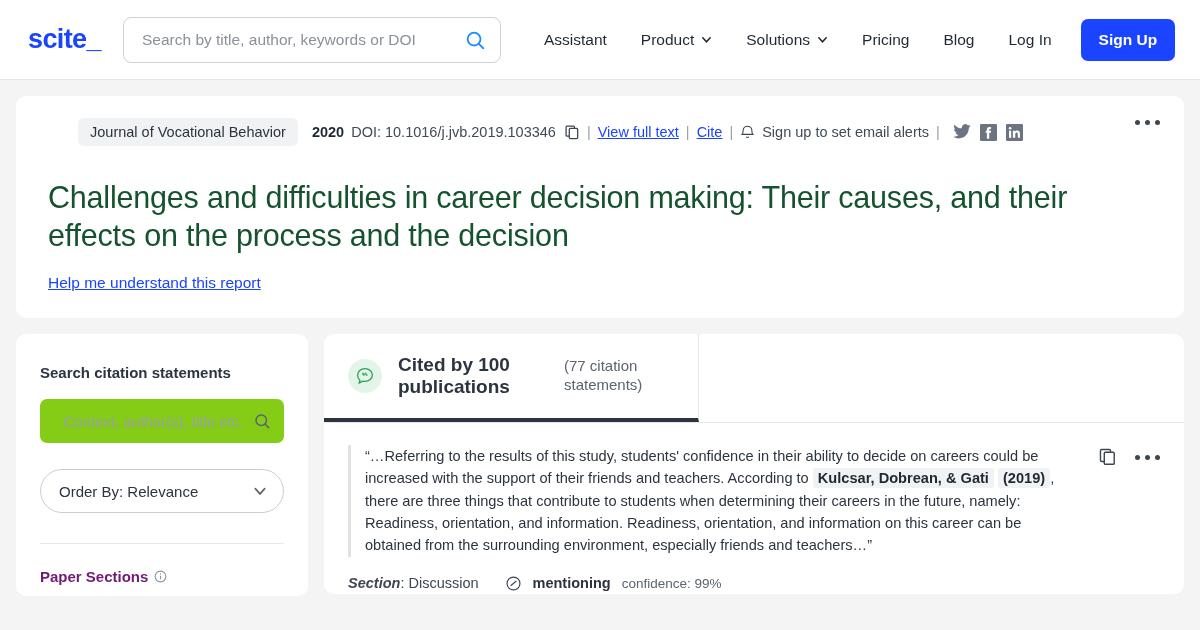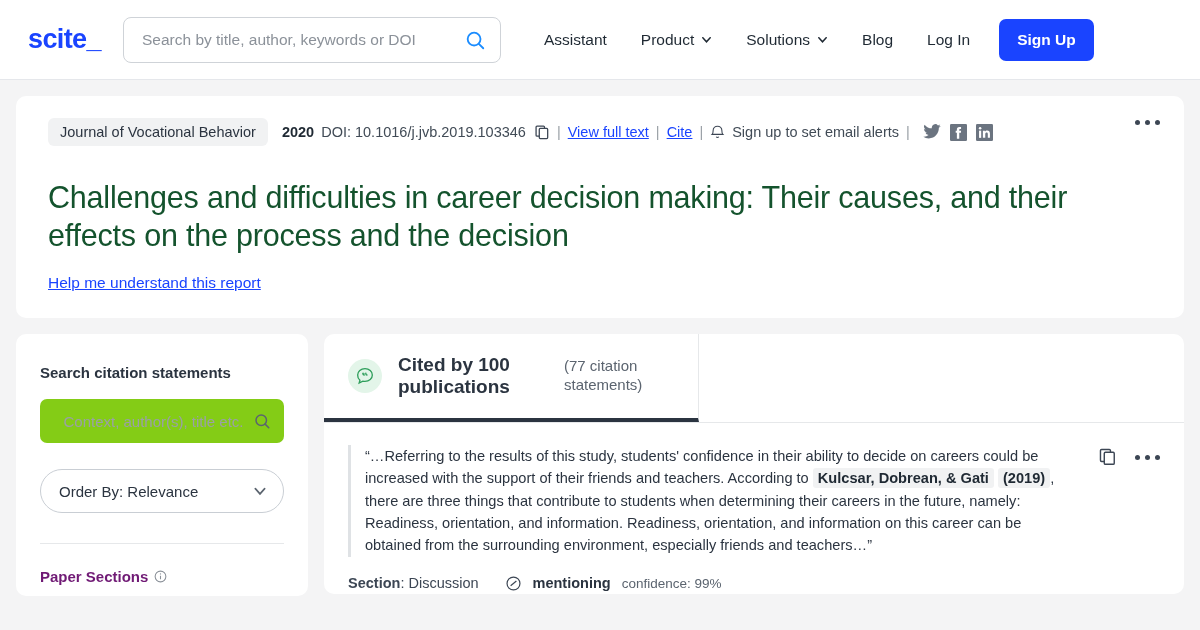--- a/index.html
+++ b/index.html
@@ -97,20 +97,21 @@
     color: #414b56;
     gap: 0;
   }
   .journal-pill {
     background: #f1f2f3;
     border-radius: 6px;
     padding: 6px 12px;
     font-size: 14.5px;
     color: #2b3440;
     white-space: nowrap;
+    margin-left: 30px;
   }
   .year { font-weight: 700; color: #1f2933; margin-left: 14px; }
   .doi { margin-left: 7px; white-space: nowrap; }
   .copy-icon { width: 16px; height: 16px; margin-left: 8px; cursor: pointer; }
   .sep { color: #9aa0a6; margin: 0 7px; }
   .link { color: #1a44ff; text-decoration: underline; cursor: pointer; white-space: nowrap; }
   .bell-icon { width: 15px; height: 16px; margin-right: 7px; }
   .alerts { white-space: nowrap; color: #414b56; cursor: pointer; display:flex; align-items:center;}
   .social { display: flex; align-items: center; gap: 9px; margin-left: 6px; }
   .social svg { cursor: pointer; }
@@ -246,21 +247,21 @@
     padding: 2px 5px; border-radius: 3px;
   }
   .stmt-actions { display: flex; align-items: flex-start; gap: 18px; padding-left: 20px; padding-top: 2px; }
   .stmt-kebab { display: flex; gap: 5px; cursor: pointer; padding-top: 8px;}
   .stmt-kebab span { width: 5px; height: 5px; border-radius: 50%; background: #3c4654; }
 
   .stmt-foot {
     display: flex; align-items: center; gap: 26px;
     margin-top: 18px; font-size: 14.5px; color: #3c4654;
   }
-  .stmt-foot b { font-weight: 700; }
+  .stmt-foot b { font-weight: 700; font-style: italic; }
   .badge-mention { display: flex; align-items: center; gap: 11px; }
   .badge-mention .lbl { font-weight: 700; color: #2b3440; font-size: 14.5px; }
   .conf { color: #5b646f; font-size: 13.5px; }
 </style>
 </head>
 <body>
 
 <div class="topnav">
   <div class="logo">scite_</div>
 
@@ -280,20 +281,23 @@
       <span>Product</span>
       <svg class="caret" viewBox="0 0 12 12" fill="none" stroke="#1f2933" stroke-width="1.6" stroke-linecap="round">
           <polyline points="2,4 6,8.5 10,4"></polyline>
         </svg>
     </div>
     <div class="navlink">
       <span>Solutions</span>
       <svg class="caret" viewBox="0 0 12 12" fill="none" stroke="#1f2933" stroke-width="1.6" stroke-linecap="round">
           <polyline points="2,4 6,8.5 10,4"></polyline>
         </svg>
+    </div>
+    <div class="navlink">
+      <span>Pricing</span>
     </div>
     <div class="navlink">
       <span>Blog</span>
     </div>
     <div class="navlink">
       <span>Log In</span>
     </div>
     <button class="btn-signup">Sign Up</button>
   </div>
 </div>

